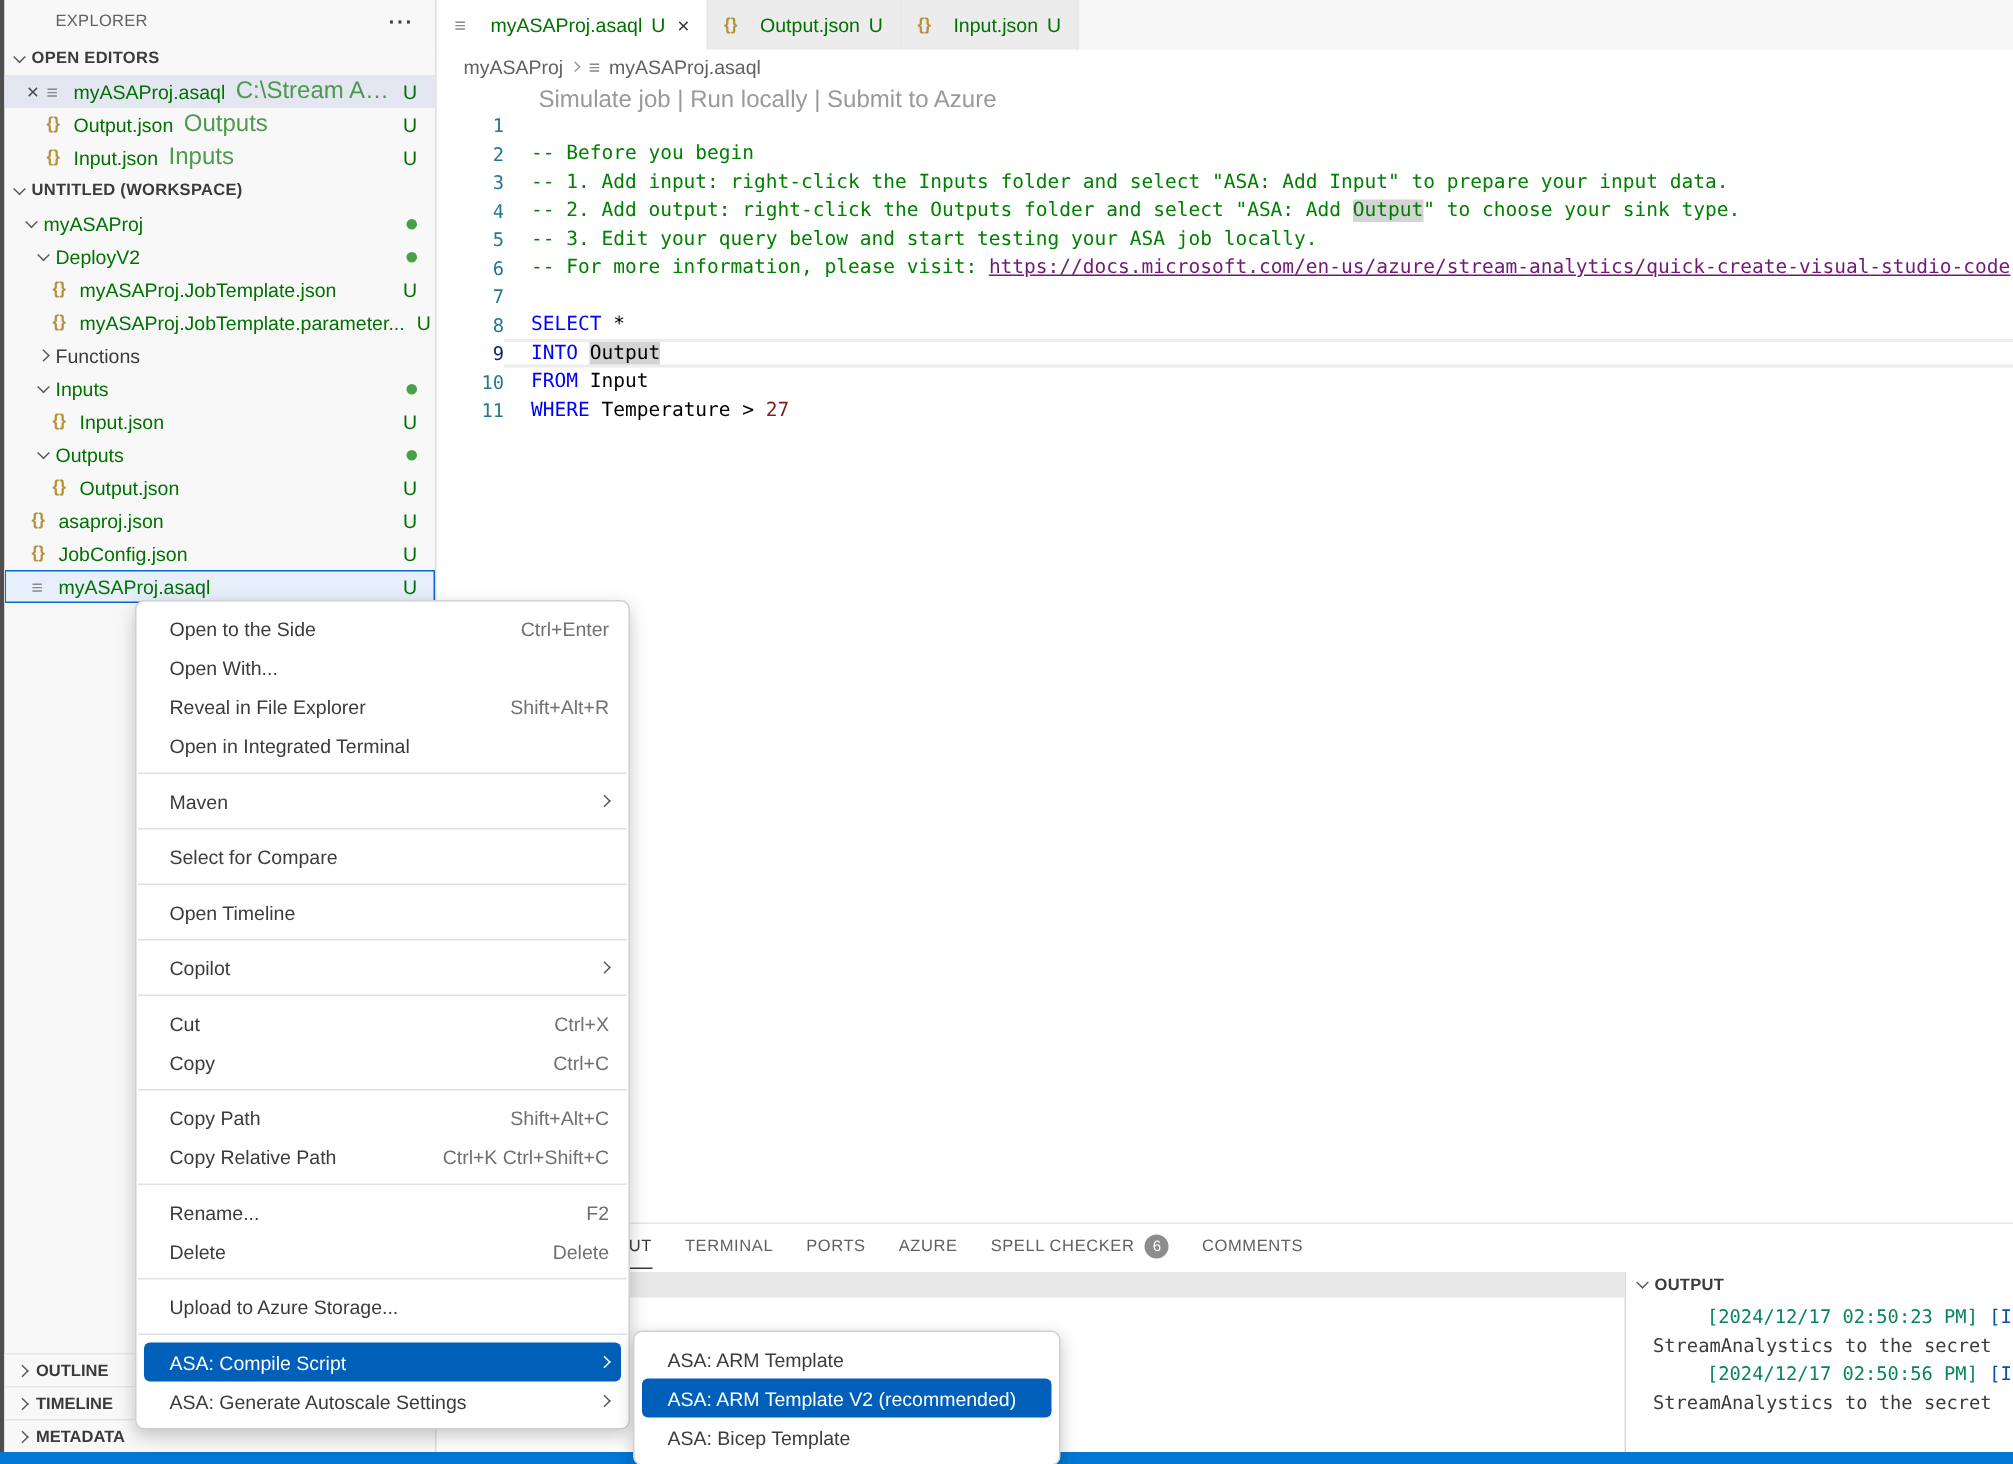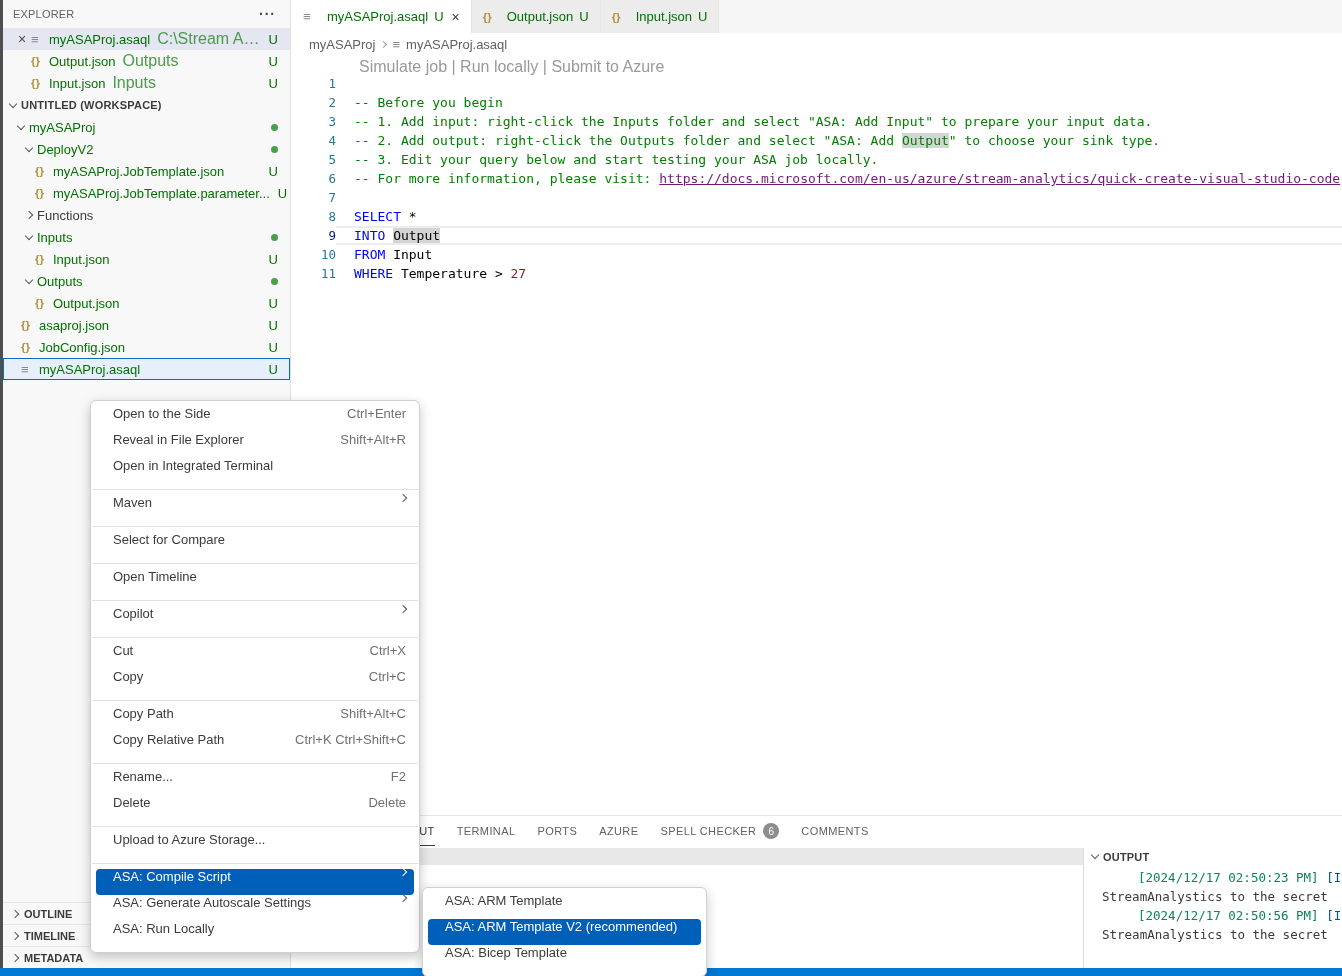--- a/index.html
+++ b/index.html
@@ -7,21 +7,21 @@
   body {
     width:1342px; height:976px; position:relative; overflow:hidden;
     font-family:"Liberation Sans", sans-serif; font-size:13px; color:#3b3b3b;
     background:#ffffff;
   }
   
   #edge { position:absolute; left:0; top:0; width:3px; height:968px; background:#4e4e4e; }
 
   
   #sidebar { position:absolute; left:3px; top:0; width:288px; height:968px; background:#f8f8f8; border-right:1px solid #e0e0e0; }
-  .sb-title { height:28px; display:flex; align-items:center; justify-content:space-between; padding:0 14px 0 10px; }
+  .sb-title { height:28px; display:flex; align-items:center; justify-content:space-between; padding:0 14px 0 34px; }
   .sb-title .t { font-size:11px; color:#616161; letter-spacing:.2px; }
   .sb-title .more { color:#424242; font-weight:bold; font-size:14px; letter-spacing:1px; cursor:default; }
   .sec-head { height:22px; display:flex; align-items:center; gap:5px; padding-left:7px; font-size:11px; font-weight:700; color:#3b3b3b; letter-spacing:.2px; }
   .chd { width:6px; height:6px; border-right:1.3px solid #5a5a5a; border-bottom:1.3px solid #5a5a5a; transform:rotate(45deg); margin-top:-3px; flex:none; }
   .chr { width:6px; height:6px; border-top:1.3px solid #5a5a5a; border-right:1.3px solid #5a5a5a; transform:rotate(45deg); flex:none; }
   .row { height:22px; display:flex; align-items:center; font-size:13px; padding-right:12px; }
   .row .close { width:18px; flex:none; text-align:center; color:#4a4a4a; font-size:14px; }
   .oe-row { padding-left:10px; }
   .oe-row.sel { background:#e4e6f1; }
   .fic { flex:none; width:18px; text-align:left; }
@@ -78,37 +78,41 @@
   .t-msg { color:#3b3b3b; }
 
   
   #statusbar { position:absolute; left:0; bottom:0; width:100%; height:8px; background:#0078d4; }
 
   
   .menu { position:absolute; background:#ffffff; border:1px solid #d0d0d0; border-radius:6px;
           box-shadow:0 4px 12px rgba(0,0,0,.22); padding:5px 0; }
   #ctx { left:90px; top:400px; width:330px; z-index:50; }
   #sub { left:422px; top:887px; width:285px; z-index:51; }
-  .mi { height:26px; display:flex; padding:0 13px 0 22px; font-size:13px; color:#3b3b3b; }
+  .mi { height:26px; display:flex; align-items:center; padding:0 13px 0 22px; font-size:13px; color:#3b3b3b; }
   .mi .sc { margin-left:auto; color:#707070; padding-left:16px; white-space:nowrap; }
   .mi .arrow { margin-left:auto; width:6px; height:6px; border-top:1.3px solid currentColor; border-right:1.3px solid currentColor; transform:rotate(45deg); color:#5a5a5a; }
   .mi.hi { background:#005fb8; color:#ffffff; border-radius:4px; margin:0 5px; padding-left:17px; padding-right:8px; }
   .mi.hi .arrow { color:#ffffff; }
   .msep { height:1px; background:#e1e1e1; margin:5px 1px; }
 </style>
 </head>
 <body>
 
 <div id="edge"></div>
 
 <div id="sidebar">
   <div class="sb-title">
     <span class="t">EXPLORER</span>
     <span class="more">···</span>
   </div>
+  <div class="sec-head">
+    <span class="chd"></span>
+    <span>OPEN EDITORS</span>
+  </div>
   <div id="open-editors">
       <div class="row oe-row sel">
         <span class="close">×</span>
         <span class="fic asaql">≡</span>
         <span class="flabel">myASAProj.asaql</span>
         <span class="fdesc">C:\Stream Analyt...</span>
         <span class="ubadge">U</span>
       </div>
       <div class="row oe-row">
         <span class="close"></span>
@@ -323,20 +327,23 @@
 </div>
 
 <div id="statusbar"></div>
 
 <div id="ctx" class="menu">
     <div class="mi">
       <span>Open to the Side</span>
       <span class="sc">Ctrl+Enter</span>
     </div>
     <div class="mi">
+      <span>Open With...</span>
+    </div>
+    <div class="mi">
       <span>Reveal in File Explorer</span>
       <span class="sc">Shift+Alt+R</span>
     </div>
     <div class="mi">
       <span>Open in Integrated Terminal</span>
     </div>
     <div class="msep"></div>
     <div class="mi">
       <span>Maven</span>
       <span class="arrow"></span>
@@ -387,23 +394,20 @@
     </div>
     <div class="msep"></div>
     <div class="mi hi">
       <span>ASA: Compile Script</span>
       <span class="arrow"></span>
     </div>
     <div class="mi">
       <span>ASA: Generate Autoscale Settings</span>
       <span class="arrow"></span>
     </div>
-    <div class="mi">
-      <span>ASA: Run Locally</span>
-    </div>
   </div>
 <div id="sub" class="menu">
     <div class="mi">
       <span>ASA: ARM Template</span>
     </div>
     <div class="mi hi">
       <span>ASA: ARM Template V2 (recommended)</span>
     </div>
     <div class="mi">
       <span>ASA: Bicep Template</span>

